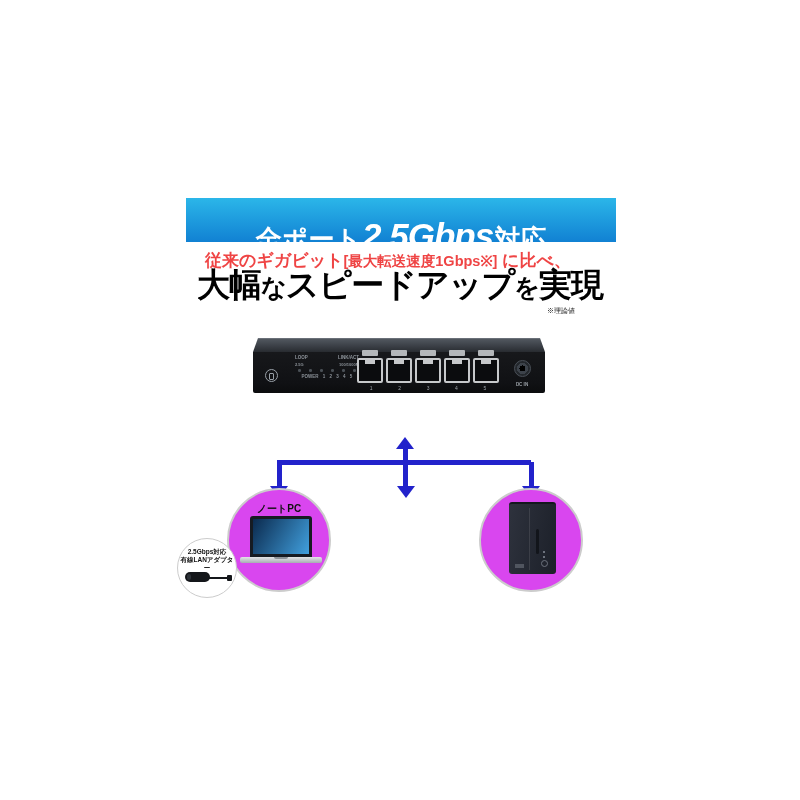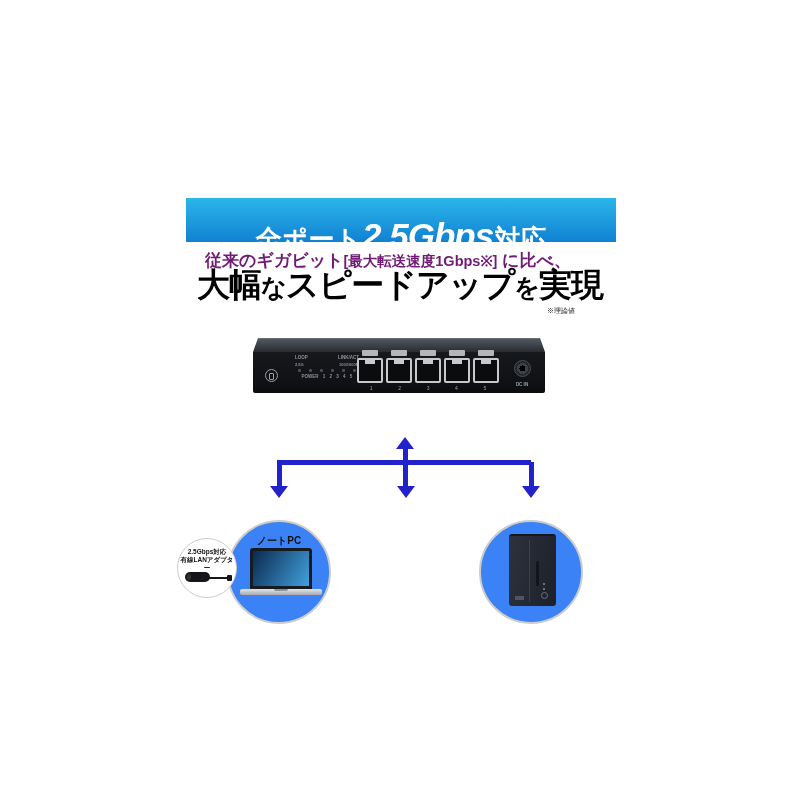--- a/index.html
+++ b/index.html
@@ -8,21 +8,21 @@
   .abs{position:absolute;}
 
   
   .banner{left:186px;top:198px;width:430px;height:44px;
           background:linear-gradient(to bottom,var(--banner-top,#2bb6e9),var(--banner-bottom,#1181d3));
           display:flex;align-items:baseline;justify-content:center;color:#fff;}
   .banner .jp{font-size:26px;font-weight:800;line-height:44px;}
   .banner .en{font-size:35px;font-weight:700;line-height:44px;letter-spacing:-1px;padding:16px 1px;font-style:italic;}
 
   
-  .subtitle{left:0;top:249px;width:776px;text-align:center;color:#701a75;white-space:nowrap;}
+  .subtitle{left:0;top:249px;width:776px;text-align:center;color:#ef4444;white-space:nowrap;}
   .subtitle .lead,.subtitle .tail{font-size:17px;font-weight:800;}
   .subtitle .bracket{font-size:14.5px;font-weight:700;}
   .headline{left:0;top:267px;width:800px;text-align:center;color:#000;
             font-weight:900;font-size:33px;line-height:36px;letter-spacing:-1px;white-space:nowrap;}
   .headline .particle{font-size:25px;}
   .footnote{left:375px;top:306px;width:200px;text-align:right;font-size:7px;color:#222;}
 
   
   .switch{left:253px;top:338px;width:292px;height:55px;}
   .switch-top{left:0;top:0;width:292px;height:14px;
@@ -65,22 +65,22 @@
   .badge-value{font-size:22px;letter-spacing:-1px;}
   .badge-unit{font-size:11.5px;font-weight:700;line-height:12px;}
 
   
   .shaft{background:var(--arrow-blue,#2222cb);}
   .head{width:0;height:0;border-left:9px solid transparent;border-right:9px solid transparent;}
   .head-up{border-bottom:12px solid var(--arrow-blue,#2222cb);}
   .head-down{border-top:12px solid var(--arrow-blue,#2222cb);}
 
   
-  .circle{width:104px;height:104px;border-radius:50%;background:#3b82f6;
-          border:2px solid var(--circle-border,#ccc);box-sizing:border-box;top:520px;}
+  .circle{width:104px;height:104px;border-radius:50%;background:#d946ef;
+          border:2px solid var(--circle-border,#ccc);box-sizing:border-box;top:488px;}
   .circle-label{left:0;top:12px;width:100%;text-align:center;font-size:10px;font-weight:800;color:#111;}
   .minicircle{left:177px;top:538px;width:60px;height:60px;border-radius:50%;background:#fff;
               border:1.5px solid var(--circle-border,#ccc);box-sizing:border-box;z-index:5;}
   .mini-text{left:0;top:9px;width:100%;text-align:center;font-size:6.5px;font-weight:800;
              color:#111;line-height:8px;}
 
   
   .laptop-screen{left:21px;top:26px;width:62px;height:41px;background:#161b22;
                  border-radius:3px 3px 0 0;padding:3px;box-sizing:border-box;}
   .laptop-screen-inner{width:100%;height:100%;

